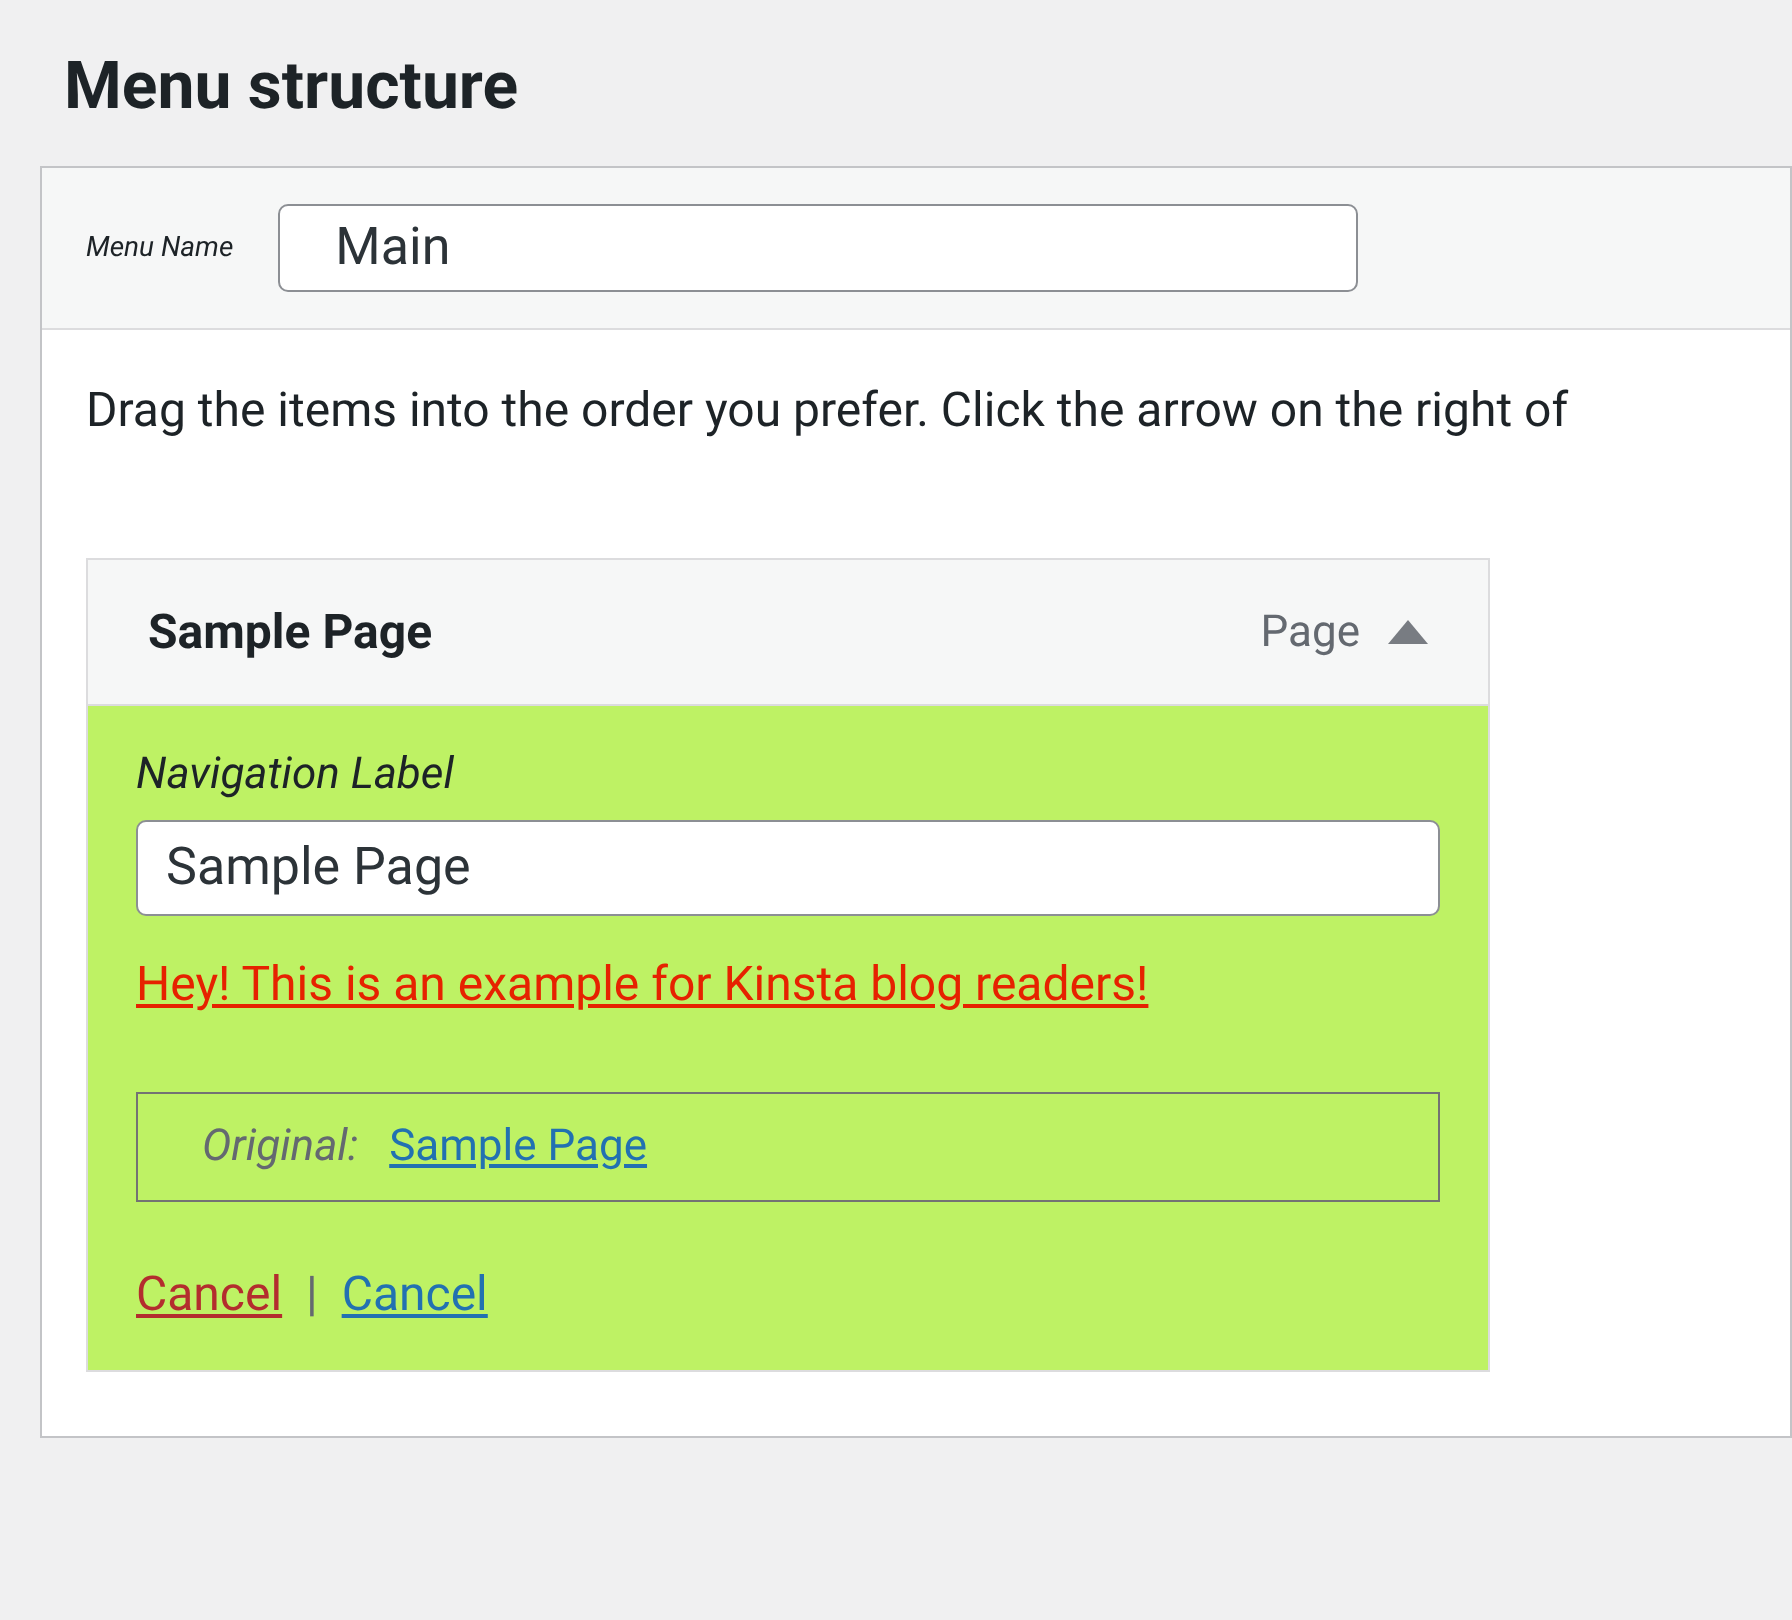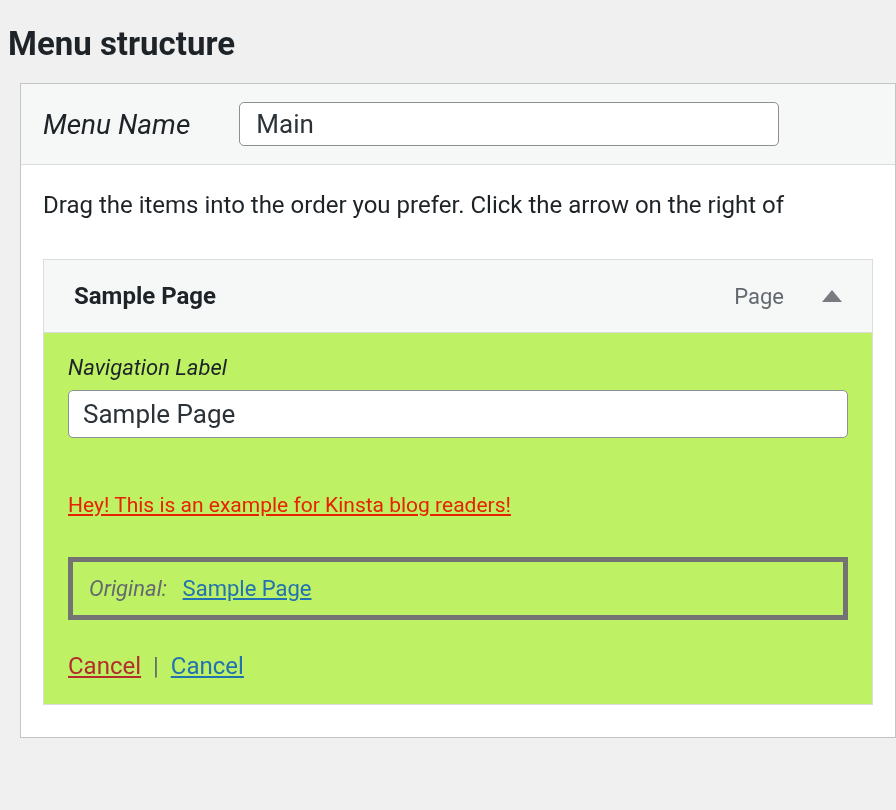--- a/index.html
+++ b/index.html
@@ -12,83 +12,82 @@
       background: #f0f0f1;
       color: #1d2327;
       font-size: 22px;
       width: 896px;
       height: 810px;
       overflow: hidden;
     }
     .section-heading {
       font-size: 33px;
       font-weight: 700;
-      padding: 24px 0 20px 8px;
+      padding: 24px 0 20px 32px;
       color: #1d2327;
     }
     .panel {
       background: #f6f7f7;
       border: 1px solid #c3c4c7;
       margin-left: 20px;
     }
     .menu-name-row {
       display: flex;
       align-items: center;
       gap: 22px;
       padding: 18px 22px;
       border-bottom: 1px solid #dcdcde;
     }
     .menu-name-label {
       font-style: italic;
-      font-size: 28px;
+      font-size: 14px;
       color: #1d2327;
     }
     .menu-name-input {
       font-size: 26px;
-      padding: 6px 16px;
+      padding: 6px 28px;
       border: 1px solid #8c8f94;
       border-radius: 5px;
       background: #fff;
       width: 540px;
       color: #2c3338;
       font-family: inherit;
-      margin-left: 27px;
     }
     .panel-body {
       background: #fff;
       padding: 26px 22px 32px 22px;
     }
     .drag-hint {
       font-size: 24px;
       color: #1d2327;
-      margin-bottom: 40px;
+      margin-bottom: 60px;
       white-space: nowrap;
     }
     .menu-item {
       border: 1px solid #dcdcde;
-      width: 830px;
+      width: 702px;
     }
     .menu-item-header {
       background: #f6f7f7;
       border-bottom: 1px solid #dcdcde;
       display: flex;
       align-items: center;
       justify-content: space-between;
       padding: 22px 30px;
       cursor: move;
     }
     .menu-item-title {
       font-weight: 700;
       font-size: 24px;
       color: #1d2327;
     }
     .menu-item-header-right {
       display: flex;
       align-items: center;
-      gap: 38px;
+      gap: 14px;
     }
     .menu-item-type {
       font-size: 22px;
       color: #646970;
     }
     .collapse-icon {
       width: 0;
       height: 0;
       border-left: 10px solid transparent;
       border-right: 10px solid transparent;
@@ -112,29 +111,28 @@
       border: 1px solid #8c8f94;
       border-radius: 5px;
       background: #fff;
       color: #2c3338;
       font-family: inherit;
       margin-bottom: 20px;
     }
     .description-link {
       color: #e62200;
       text-decoration: underline;
-      font-size: 21px;
+      font-size: 24px;
       cursor: pointer;
       display: inline-block;
       margin-bottom: 40px;
-      margin-top: 35px;
     }
     .original-box {
-      border: 5px solid #737373;
-      padding: 14px 16px;
+      border: 1px solid #737373;
+      padding: 14px 32px;
       margin-bottom: 32px;
     }
     .original-label {
       font-style: italic;
       color: #646970;
       font-size: 22px;
       margin-right: 10px;
     }
     .original-link {
       color: #2271b1;

